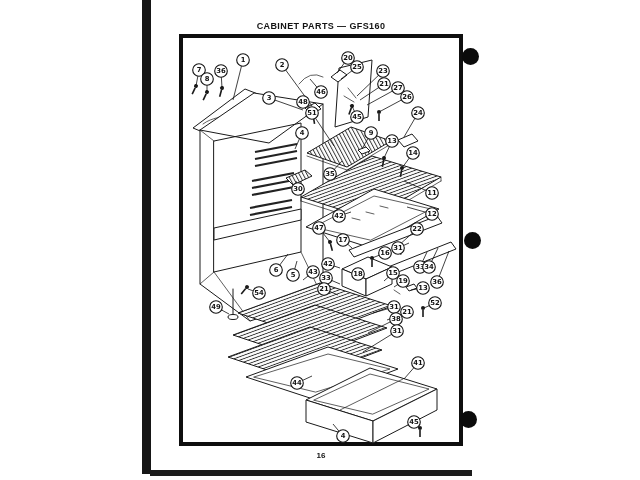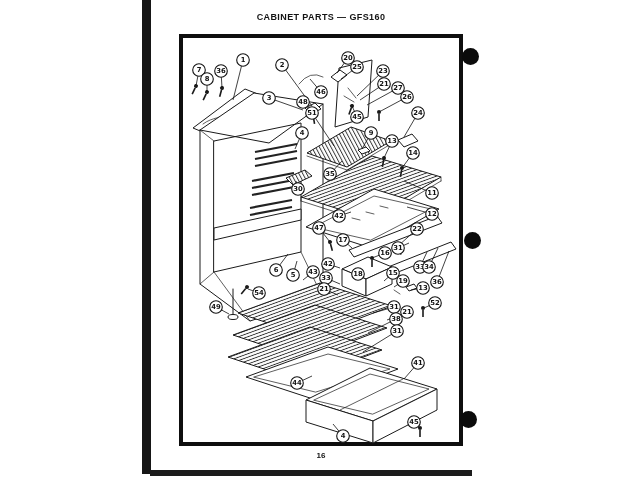--- a/index.html
+++ b/index.html
@@ -11,21 +11,21 @@
   }
   .edge-left{
     position:absolute;left:142px;top:0;width:9px;height:474px;
     background:#161616;
   }
   .edge-bottom{
     position:absolute;left:150px;top:470px;width:322px;height:6px;
     background:#1c1c1c;
   }
   .page-title{
-    position:absolute;left:179px;top:12px;width:284px;
+    position:absolute;left:179px;top:21px;width:284px;
     text-align:center;font-size:9px;font-weight:bold;letter-spacing:.4px;
     color:#141414;
   }
   .frame{
     position:absolute;left:179px;top:34px;width:276px;height:404px;
     border:4px solid #0e0e0e;background:transparent;
   }
   .page-number{
     position:absolute;left:179px;top:451px;width:284px;
     text-align:center;font-size:8px;font-weight:bold;color:#141414;

